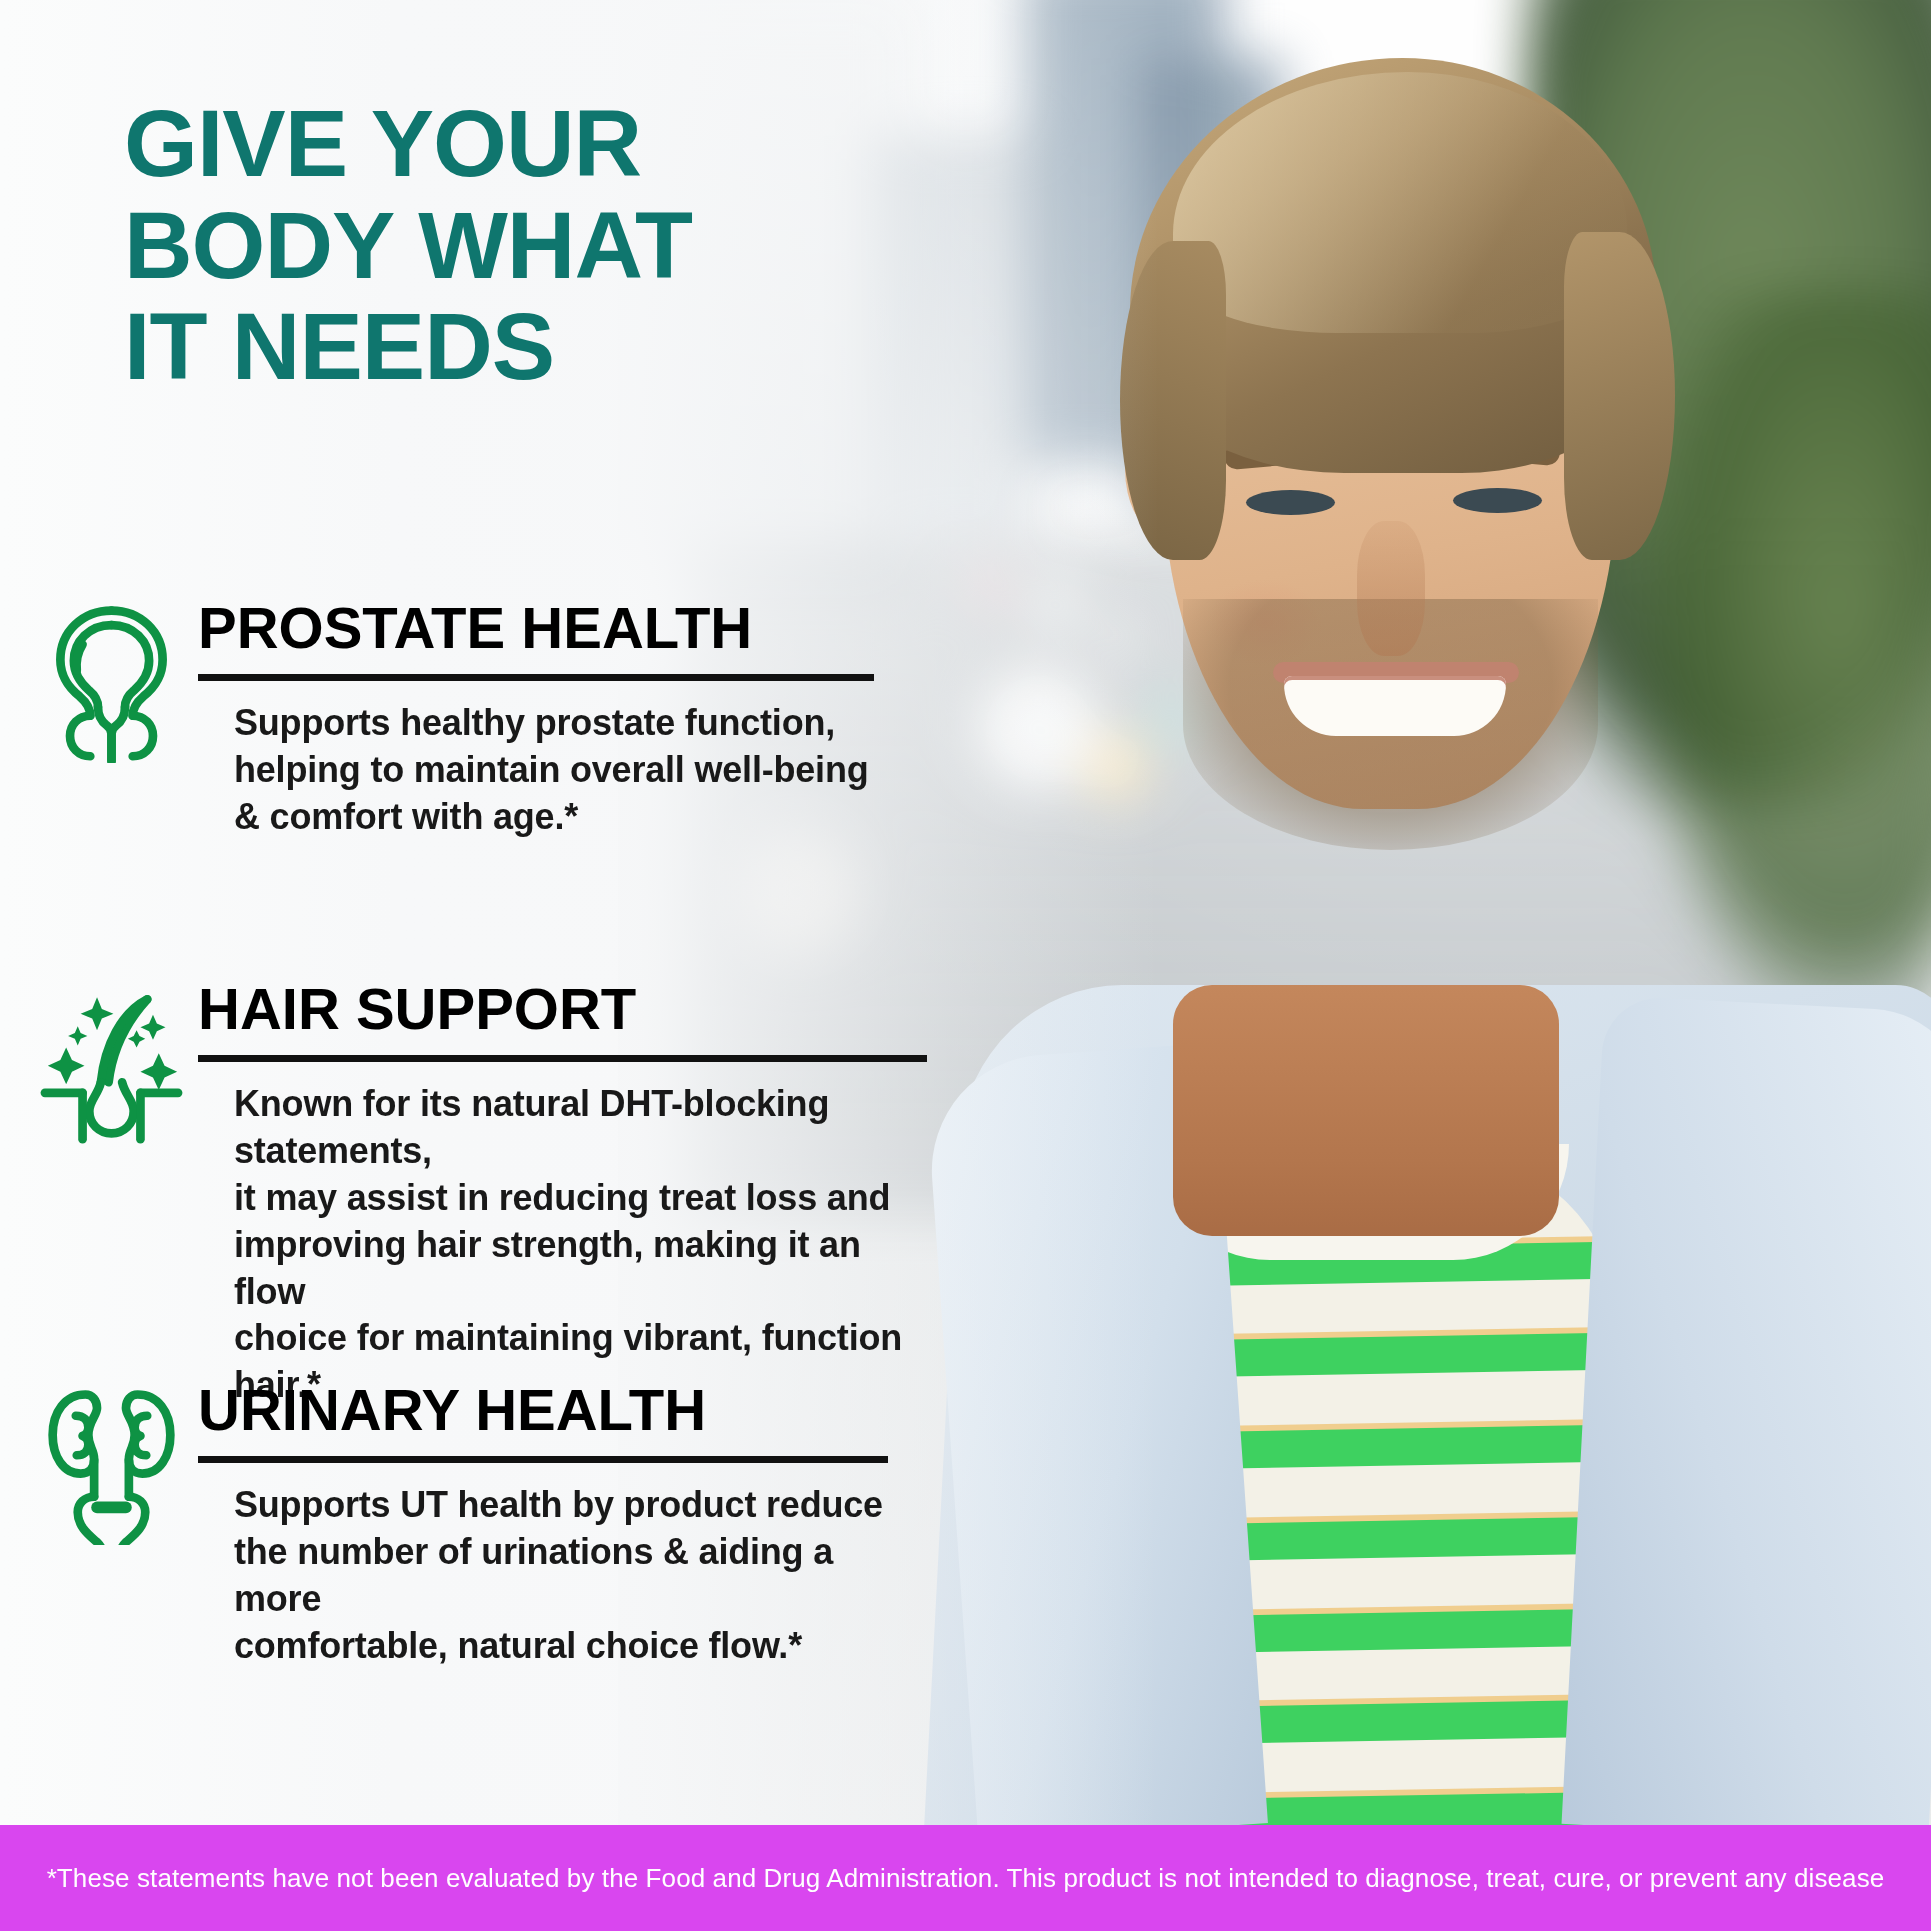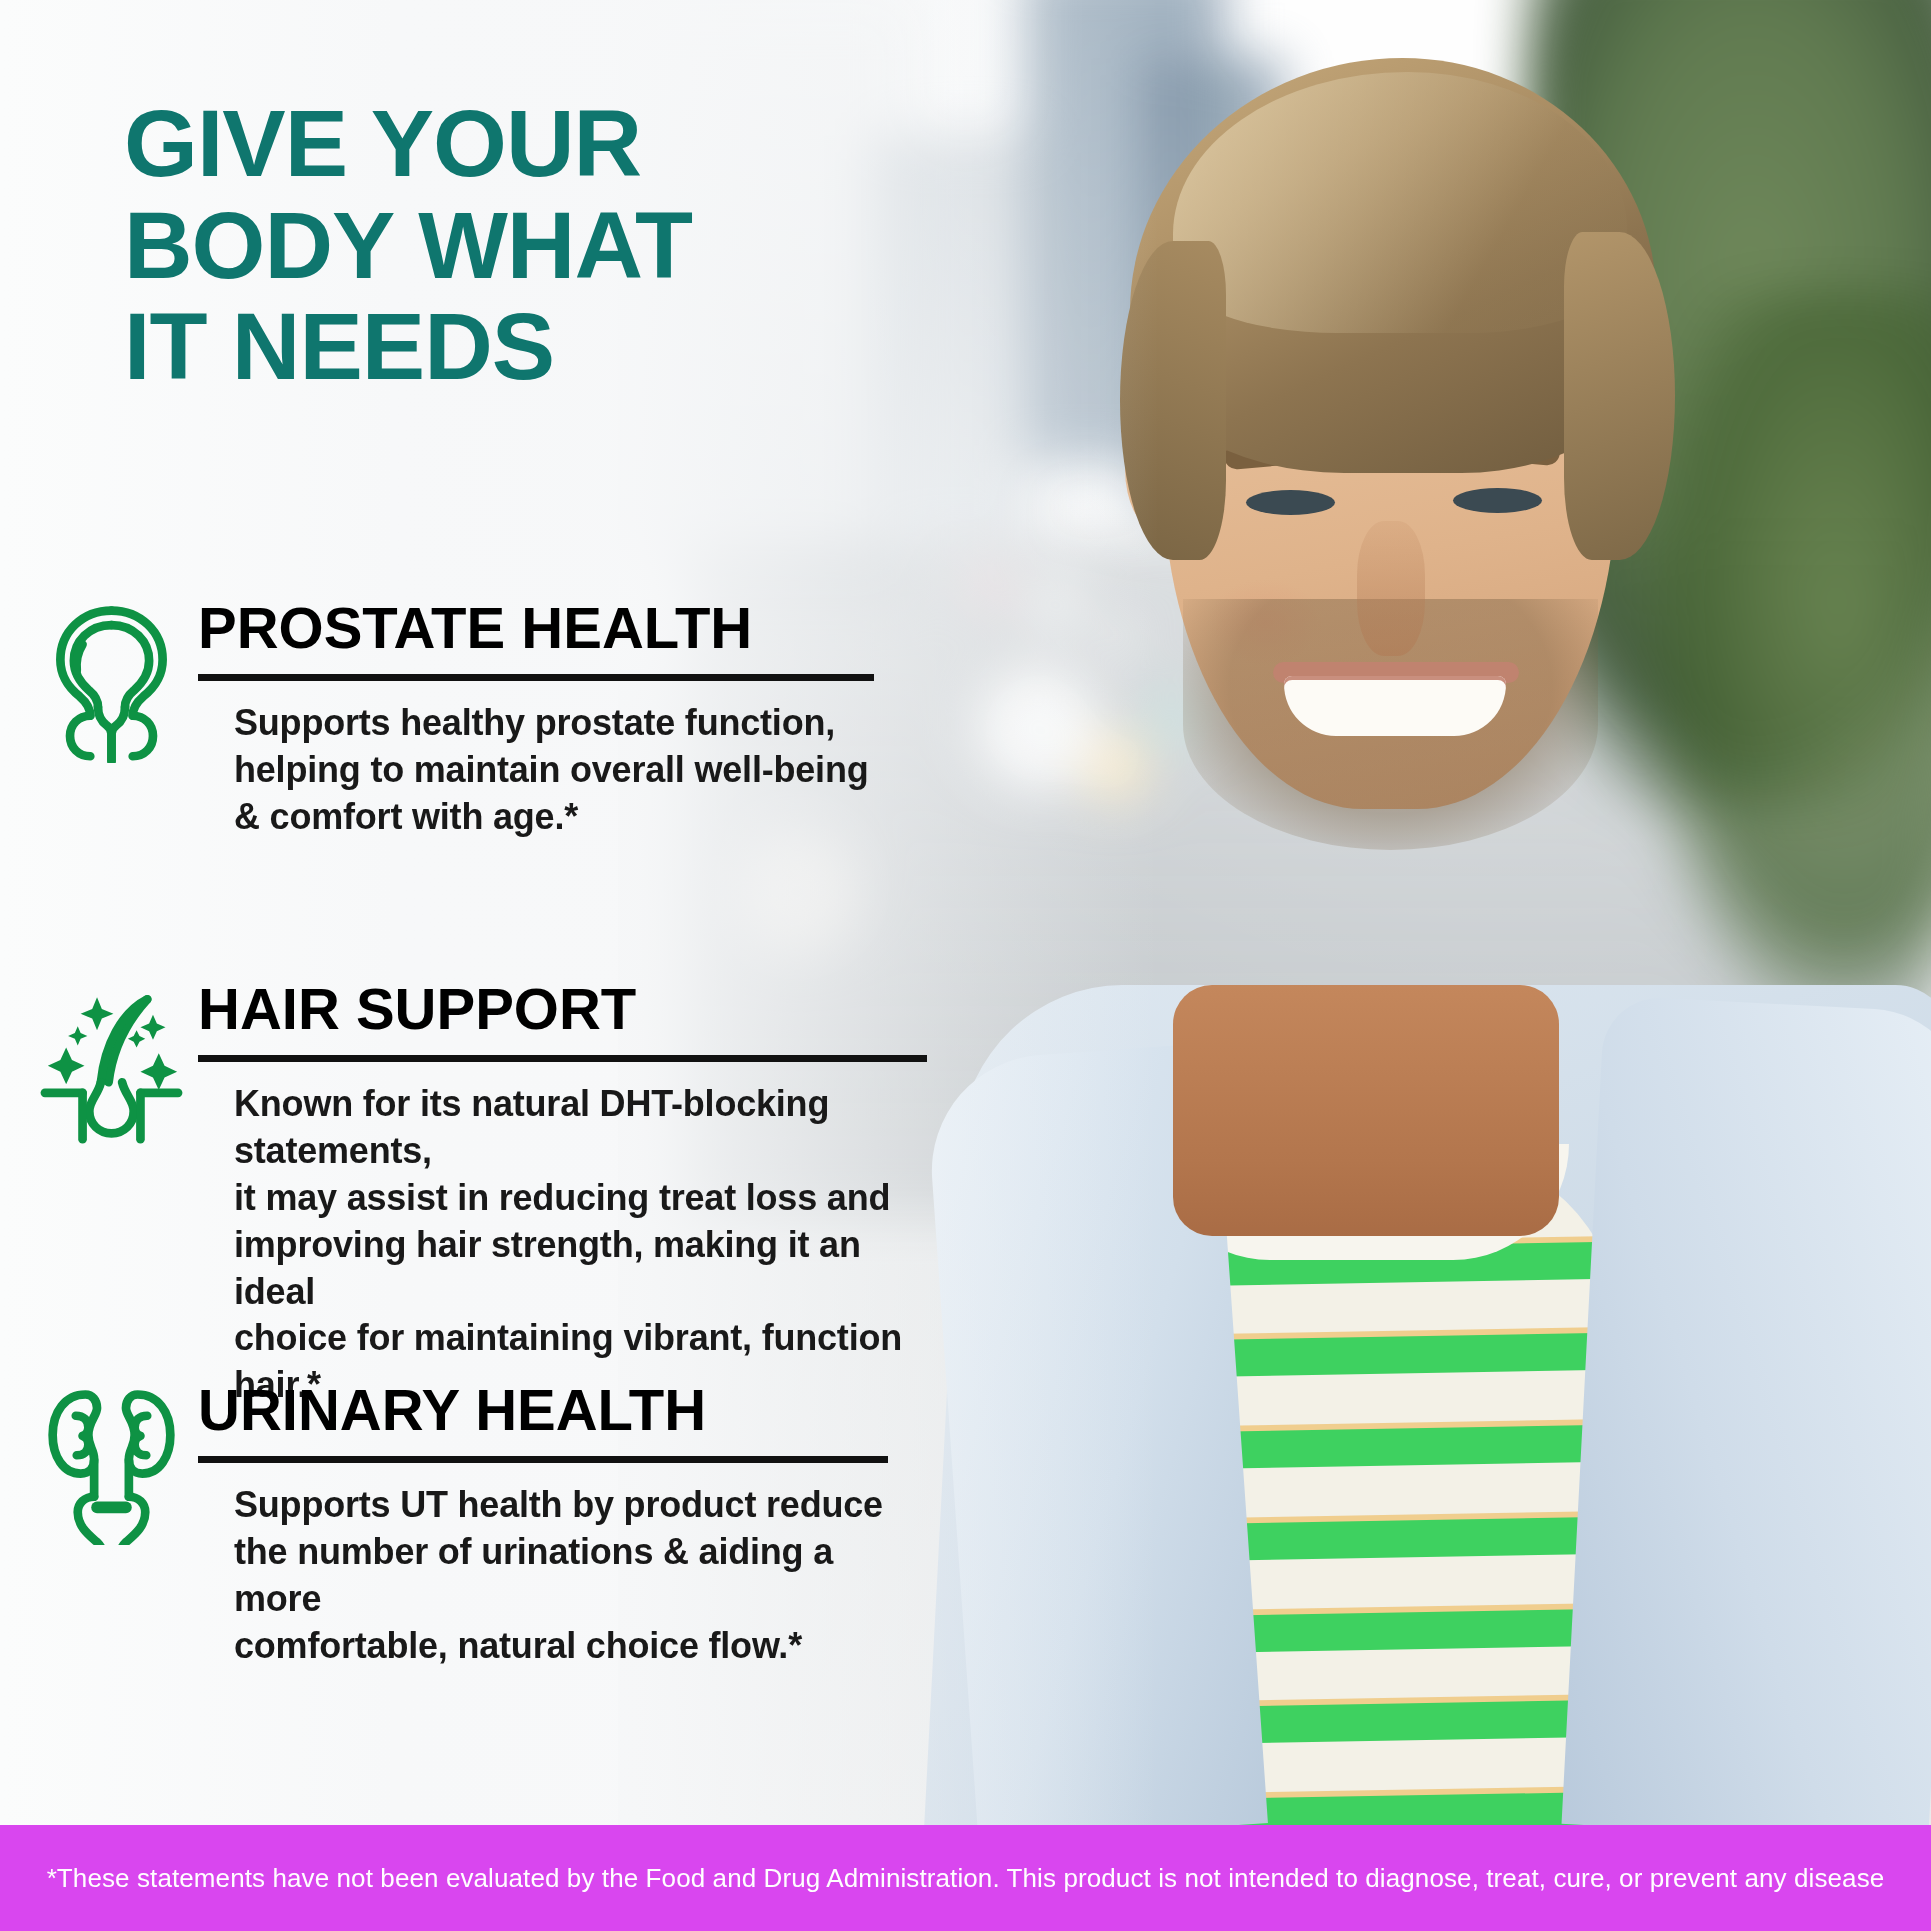--- a/index.html
+++ b/index.html
@@ -250,21 +250,21 @@
             <path d="M101 52l3 6 6 3-6 3-3 6-3-6-6-3 6-3z"></path>
           </g>
         </svg>
       </div>
       <div class="fbody">
         <div class="ftitle">HAIR SUPPORT</div>
         <div class="frule"></div>
         <div class="ftext">
           <span>Known for its natural DHT-blocking statements,</span>
           <span>it may assist in reducing treat loss and</span>
-          <span>improving hair strength, making it an ideal</span>
+          <span>improving hair strength, making it an flow</span>
           <span>choice for maintaining vibrant, function hair.*</span>
         </div>
       </div>
     </div>
 
     <div class="feature f3">
       <div class="ficon">
         <svg viewBox="0 0 150 170" fill="none" stroke="#0e9244" stroke-width="9" stroke-linecap="round" stroke-linejoin="round">
           <path d="M48 14C27 14 14 32 14 56c0 22 11 40 29 40 9 0 14-6 14-15 0-10-6-13-6-25 0-14 9-20 9-28 0-8-5-14-12-14z"></path>
           <path d="M38 36c8 0 13 5 13 12 0 7-6 9-6 9s6 2 6 9c0 7-5 11-12 11"></path>

